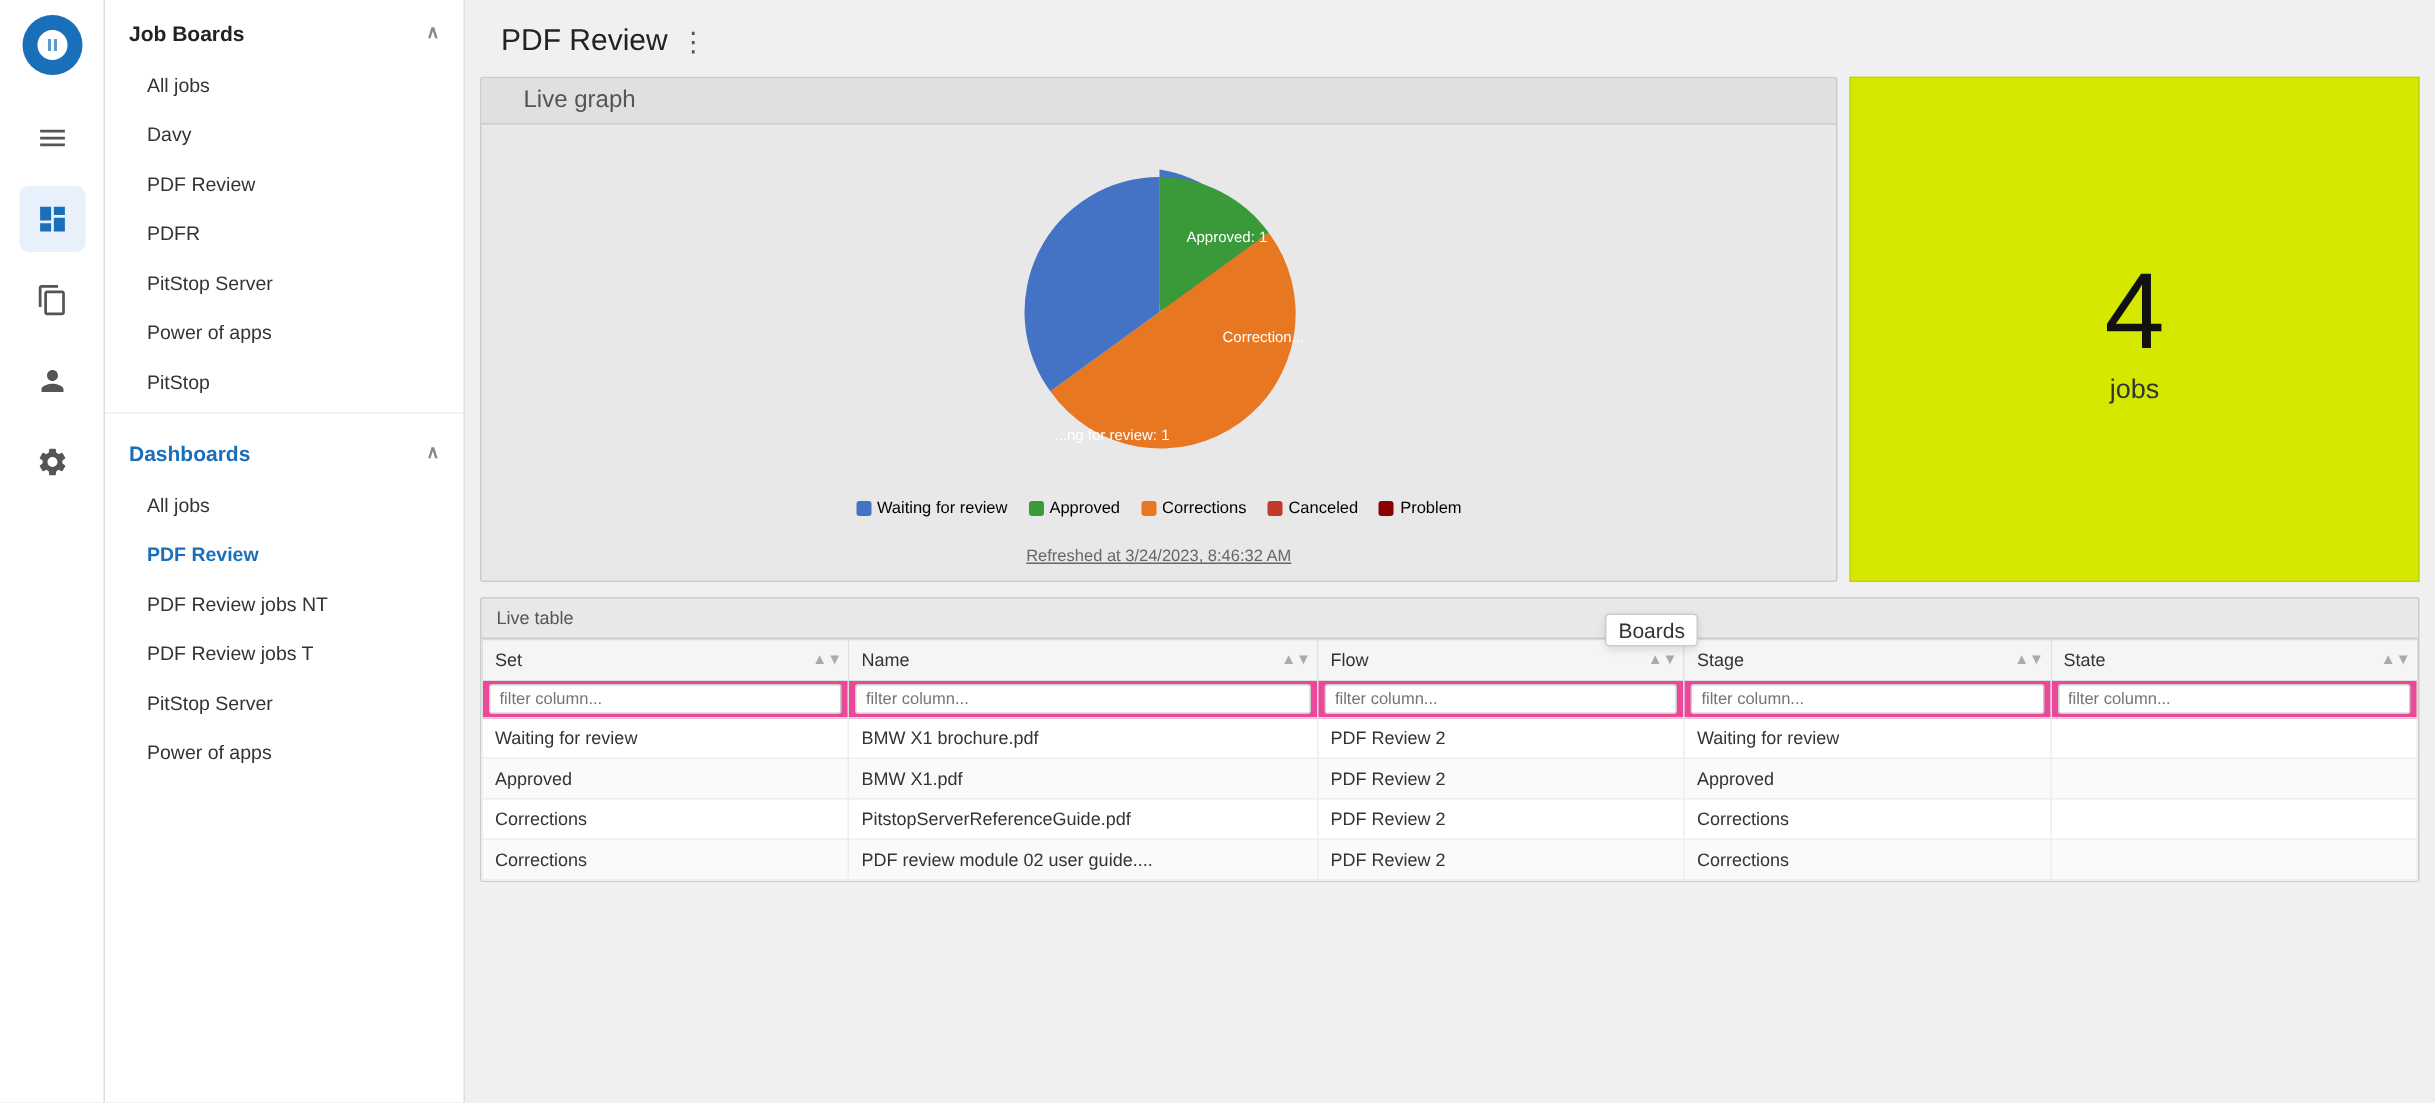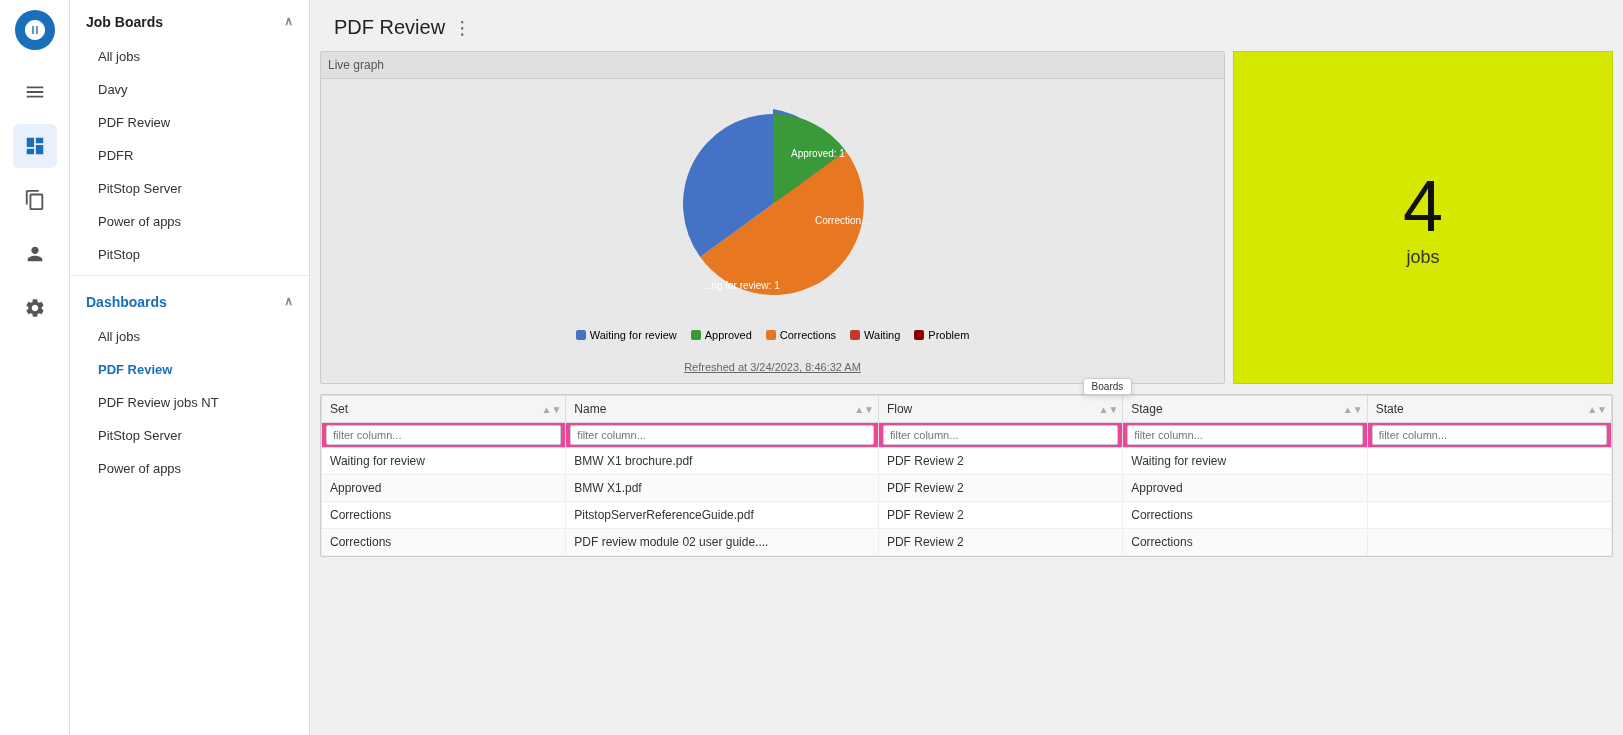--- a/index.html
+++ b/index.html
@@ -103,23 +103,23 @@
       margin-bottom: 10px;
     }
 
     .panel {
       background: #e8e8e8;
       border: 1px solid #ccc;
       border-radius: 2px;
     }
 
     .panel-title {
-      font-size: 12px;
+      font-size: 16px;
       color: #555;
-      padding: 6px 7px;
+      padding: 6px 28px;
       background: #e0e0e0;
       border-bottom: 1px solid #ccc;
     }
 
     
     .live-graph-panel {
       flex: 1;
       margin-right: 8px;
       background: #e8e8e8;
       border: 1px solid #ccc;
@@ -238,21 +238,21 @@
     }
     tbody tr:nth-child(even) td { background: #fafafa; }
 
     
     .boards-tooltip {
       position: absolute;
       background: #fff;
       border: 1px solid #ccc;
       border-radius: 3px;
       padding: 2px 8px;
-      font-size: 10px;
+      font-size: 14px;
       color: #333;
       box-shadow: 0 2px 6px rgba(0,0,0,0.12);
       top: -18px;
       right: -10px;
       white-space: nowrap;
       z-index: 10;
     }
     .col-flow { position: relative; }
   </style>
 </head>
@@ -311,20 +311,21 @@
   <div class="sidebar-divider"></div>
 
   <div class="sidebar-section-header dashboards">
     <span>Dashboards</span>
     <span class="chevron">∧</span>
   </div>
   <div>
     <div class="sidebar-item">All jobs</div>
     <div class="sidebar-item active">PDF Review</div>
     <div class="sidebar-item">PDF Review jobs NT</div>
+    <div class="sidebar-item">PDF Review jobs T</div>
     <div class="sidebar-item">PitStop Server</div>
     <div class="sidebar-item">Power of apps</div>
   </div>
 </div>
 
 <div class="main">
   <div class="main-header">
     <span class="main-title">PDF Review</span>
     <span class="main-menu-icon">⋮</span>
   </div>
@@ -369,38 +370,39 @@
             <div class="pie-legend-item">
               <span class="legend-dot" style="background:#3a9a3a"></span>
               <span>Approved</span>
             </div>
             <div class="pie-legend-item">
               <span class="legend-dot" style="background:#e87722"></span>
               <span>Corrections</span>
             </div>
             <div class="pie-legend-item">
               <span class="legend-dot" style="background:#c0392b"></span>
-              <span>Waiting</span>
+              <span>Canceled</span>
             </div>
             <div class="pie-legend-item">
               <span class="legend-dot" style="background:#8b0000"></span>
               <span>Problem</span>
             </div>
           </div>
           <div class="refreshed">Refreshed at 3/24/2023, 8:46:32 AM</div>
         </div>
       </div>
 
       <div class="kpi-panel">
         <div class="kpi-number">4</div>
         <div class="kpi-label">jobs</div>
       </div>
     </div>
 
     <div class="live-table-panel panel">
+      <div class="table-panel-title">Live table</div>
       <table>
         <thead>
           <tr>
             <th>
               <span>Set</span>
               <span class="sort-arrow">▲▼</span>
             </th>
             <th>
               <span>Name</span>
               <span class="sort-arrow">▲▼</span>

